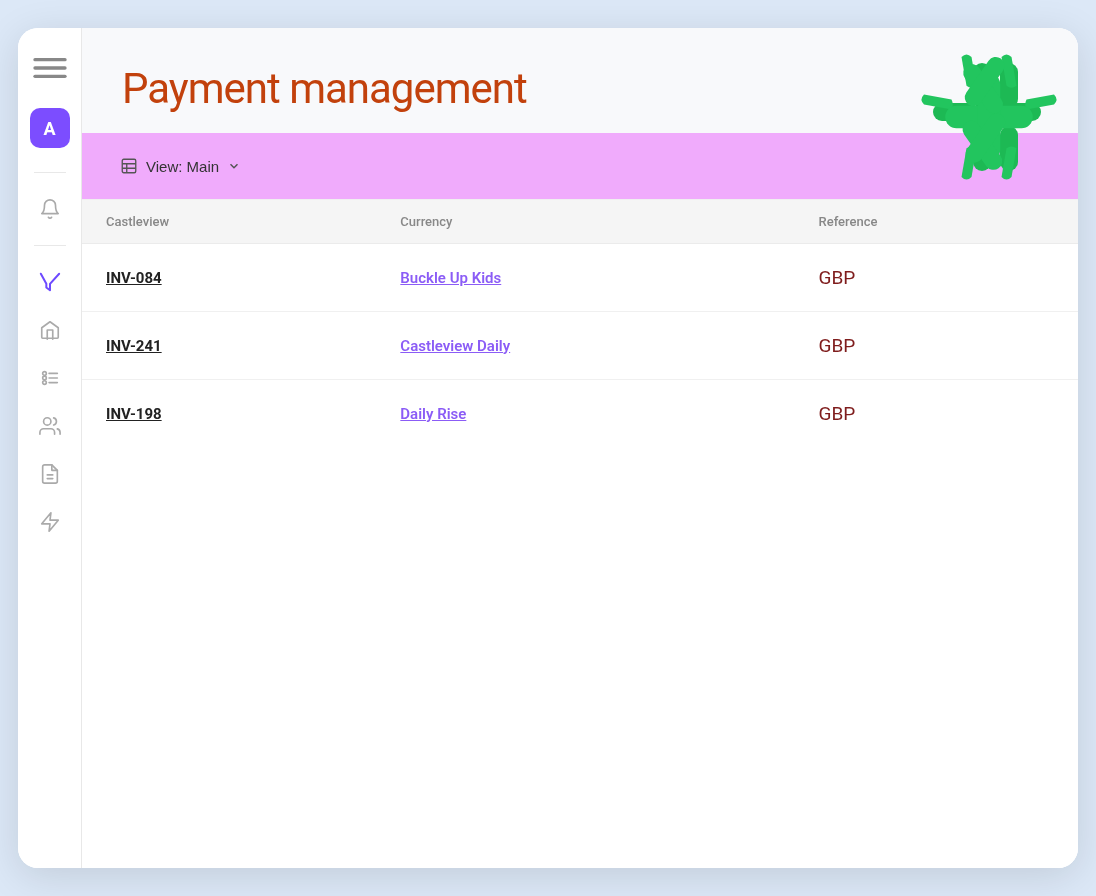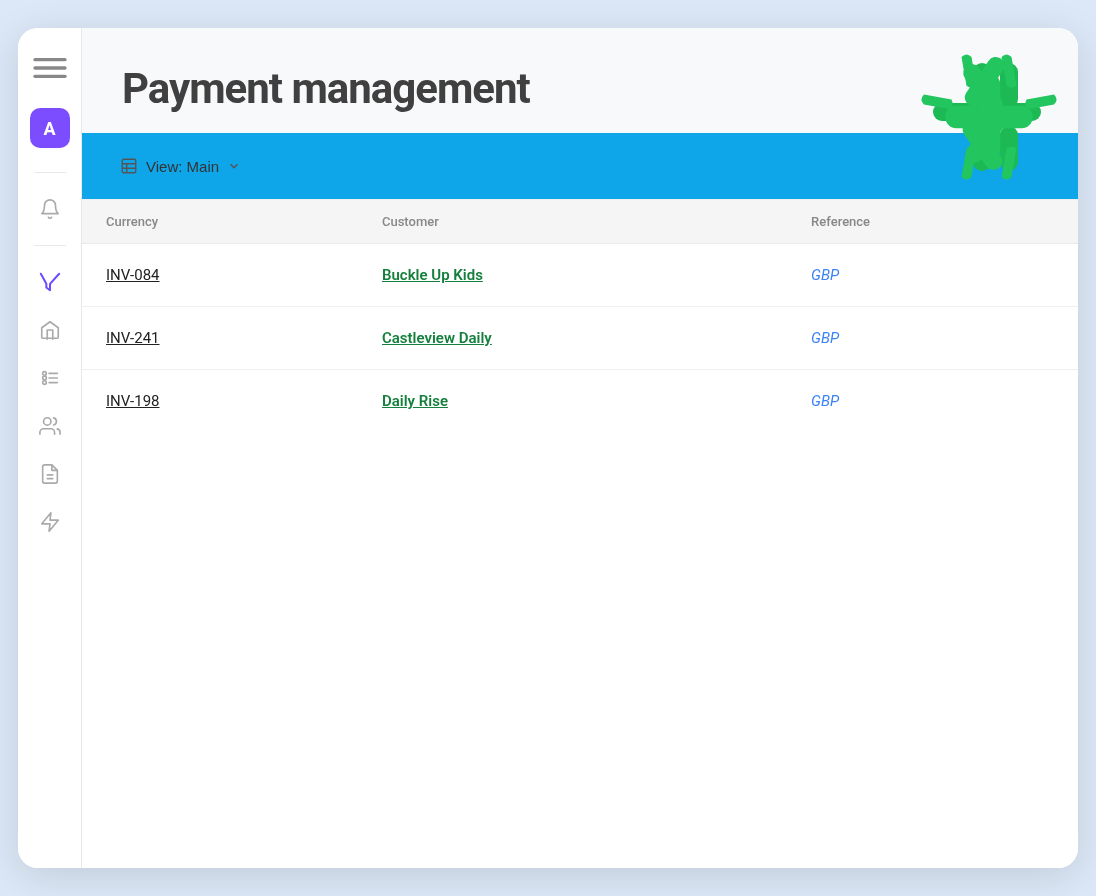--- a/index.html
+++ b/index.html
@@ -99,42 +99,42 @@
       overflow: hidden;
     }
 
     .page-header {
       background: #f8f9fb;
       padding: 36px 40px 20px 40px;
     }
 
     .page-title {
       font-size: 42px;
-      font-weight: 700;
-      color: #404040;
+      font-weight: 400;
+      color: #c2410c;
       letter-spacing: -1px;
     }
 
     .content-area {
       flex: 1;
       background: #fff;
       margin: 0 0 0 0;
       border-radius: 0;
       overflow: hidden;
       display: flex;
       flex-direction: column;
     }
 
     .toolbar {
       padding: 16px 24px;
       display: flex;
       align-items: flex-start;
       gap: 24px;
       border-bottom: 1px solid #f0f0f0;
-      background: #0ea5e9;
+      background: #f0abfc;
     }
 
     .toolbar-btn {
       display: flex;
       align-items: center;
       gap: 8px;
       padding: 8px 14px;
       border: none;
       background: none;
       cursor: pointer;
@@ -188,35 +188,34 @@
 
     tbody td {
       padding: 22px 24px;
       font-size: 15px;
       color: #222;
     }
 
     .ref-link {
       text-decoration: underline;
       color: #222;
-      font-weight: 400;
+      font-weight: 700;
       cursor: pointer;
     }
 
     .customer-link {
       text-decoration: underline;
-      color: #15803d;
+      color: #8b5cf6;
       font-weight: 600;
       cursor: pointer;
     }
 
     .currency-val {
-      color: #3b82f6;
-      font-size: 15px;
-      font-style: italic;
+      color: #7f1d1d;
+      font-size: 19px;
     }
 
     
     .logo-watermark {
       position: absolute;
       top: 20px;
       right: 20px;
       width: 140px;
       height: 140px;
     }
@@ -378,24 +377,24 @@
           </svg>
         </button>
 
       </div>
 
       <div class="table-container">
         <table>
           <thead>
             <tr>
               <th>
-                <span>Currency</span>
+                <span>Castleview</span>
               </th>
               <th>
-                <span>Customer</span>
+                <span>Currency</span>
               </th>
               <th>
                 <span>Reference</span>
               </th>
             </tr>
           </thead>
           <tbody id="table-body">
           <tr>
                 <td><span class="ref-link">INV-084</span></td>
                 <td><span class="customer-link">Buckle Up Kids</span></td>

